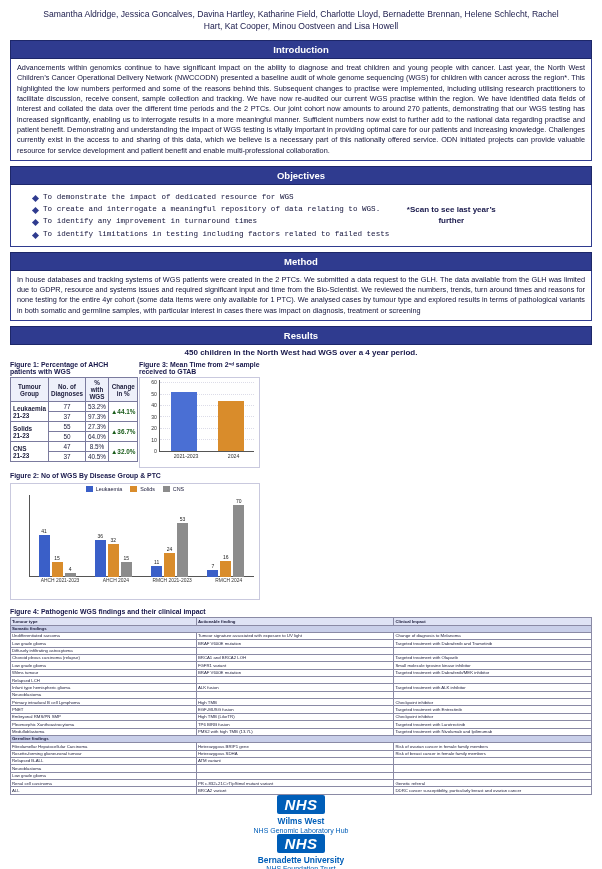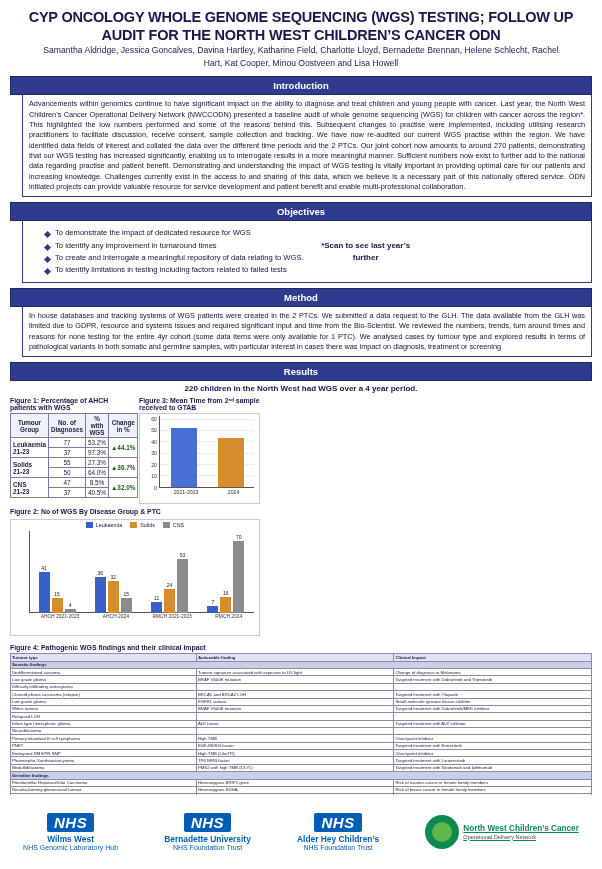--- a/index.html
+++ b/index.html
@@ -29,26 +29,26 @@
 
   
   .sec-head {
     background:#2f3b8f; color:#fff; text-align:center;
     font-weight:bold; font-size:9.5px; padding:3px 0; margin:0;
     border:1px solid #1d2769;
   }
   .sec-body {
     border:1px solid #2f3b8f; border-top:none;
     font-size:7.3px; line-height:1.42; text-align:justify;
-    padding:4px 6px; color:#12123a;margin-left:12px;
+    padding:4px 6px; color:#12123a;
   }
   .block { margin: 5px 10px 0 10px; }
 
   ul.obj { margin:2px 0 2px 0; padding-left:16px; }
-  ul.obj li { font-size:7.6px; line-height:1.6; list-style:none; position:relative; padding-left:10px;}
+  ul.obj li { font-size:7.6px; line-height:1.6; list-style:none; position:relative; padding-left:10px;font-family:Liberation Mono, monospace;}
   ul.obj li:before {
     content:""; position:absolute; left:0; top:5px;
     width:5px; height:5px; background:#2f3b8f; transform: rotate(45deg);
   }
   .obj-wrap { display:flex; align-items:center; }
   .obj-wrap .scan {
     width:120px; font-size:8px; font-weight:bold; color:#17174a; text-align:center; line-height:1.4;
     padding-left:4px;
   }
 
@@ -107,73 +107,72 @@
   table.t4 { border-collapse:collapse; width:100%; font-size:4.3px; line-height:1.25; table-layout:fixed;}
   table.t4 th, table.t4 td { border:1px solid #8a8aa5; padding:0.5px 1px; text-align:left; vertical-align:top;}
   table.t4 th { background:#dfe3f5; font-weight:bold; }
   table.t4 tr.band td { background:#c9cfe9; font-weight:bold; }
 
   
   .disc-body { font-size:7.1px; line-height:1.44; text-align:justify; }
 
   
   .footer { position:absolute; left:0; bottom:0; width:602px; height:74px; background:#fff;
-            display:flex; align-items:center; justify-content:space-around; padding:0 0;}
+            display:flex; align-items:center; justify-content:space-around; padding:0 0;flex-direction:column;}
   .nhs-logo { text-align:center; }
   .nhs-badge {
     background:#005EB8; color:#fff; font-weight:bold; font-style:italic;
     font-size:15px; letter-spacing:0.5px; padding:1px 7px; display:inline-block; border-radius:2px;
   }
   .nhs-name { font-size:8.4px; font-weight:bold; color:#005EB8; margin-top:2px; line-height:1.25;}
   .nhs-sub { font-size:7px; color:#005EB8; font-weight:normal;}
   .odn-logo { display:flex; align-items:center; gap:4px;}
   .odn-mark { width:34px; height:34px; border-radius:50%; background:#0d8a4f; position:relative;}
   .odn-mark:after{ content:""; position:absolute; left:7px; top:7px; width:20px; height:20px; border-radius:50%; background:#62b74b;}
   .odn-text { font-size:8.2px; font-weight:bold; color:#0d8a4f; line-height:1.2;text-decoration:underline;}
   .odn-text .s { display:block; font-size:5.6px; color:#444; font-weight:normal;}
 </style>
 </head>
 <body>
 
 <div class="poster">
 
   <div class="title-bar">
-    <div class="title">CYP ONCOLOGY WHOLE GENOME SEQUENCING (WGS) TESTING; FOLLOW UP AUDIT FOR THE NORTH WEST CHILDREN’S CANCER ODN</div>
     <div class="authors">Samantha Aldridge, Jessica Goncalves, Davina Hartley, Katharine Field, Charlotte Lloyd, Bernadette Brennan, Helene Schlecht, Rachel Hart, Kat Cooper, Minou Oostveen and Lisa Howell</div>
   </div>
 
   <div class="block">
     <div class="sec-head">Introduction</div>
     <div class="sec-body">Advancements within genomics continue to have significant impact on the ability to diagnose and treat children and young people with cancer. Last year, the North West Children’s Cancer Operational Delivery Network (NWCCODN) presented a baseline audit of whole genome sequencing (WGS) for children with cancer across the region*. This highlighted the low numbers performed and some of the reasons behind this. Subsequent changes to practise were implemented, including utilising research practitioners to facilitate discussion, receive consent, sample collection and tracking. We have now re-audited our current WGS practise within the region. We have identified data fields of interest and collated the data over the different time periods and the 2 PTCs. Our joint cohort now amounts to around 270 patients, demonstrating that our WGS testing has increased significantly, enabling us to interrogate results in a more meaningful manner. Sufficient numbers now exist to further add to the national data regarding practise and patient benefit. Demonstrating and understanding the impact of WGS testing is vitally important in providing optimal care for our patients and increasing knowledge. Challenges currently exist in the access to and sharing of this data, which we believe is a necessary part of this nationally offered service. ODN initiated projects can provide valuable resource for service development and patient benefit and enable multi-professional collaboration.</div>
   </div>
 
   <div class="block">
     <div class="sec-head">Objectives</div>
     <div class="sec-body">
       <div class="obj-wrap">
         <ul class="obj">
           <li>To demonstrate the impact of dedicated resource for WGS</li>
+          <li>To create and interrogate a meaningful repository of data relating to WGS.</li>
           <li>To identify any improvement in turnaround times</li>
-          <li>To create and interrogate a meaningful repository of data relating to WGS.</li>
           <li>To identify limitations in testing including factors related to failed tests</li>
         </ul>
         <div class="scan">*Scan to see last year’s further</div>
       </div>
     </div>
   </div>
 
   <div class="block">
     <div class="sec-head">Method</div>
     <div class="sec-body">In house databases and tracking systems of WGS patients were created in the 2 PTCs. We submitted a data request to the GLH. The data available from the GLH was limited due to GDPR, resource and systems issues and required significant input and time from the Bio-Scientist. We reviewed the numbers, trends, turn around times and reasons for none testing for the entire 4yr cohort (some data items were only available for 1 PTC). We analysed cases by tumour type and explored results in terms of pathological variants in both somatic and germline samples, with particular interest in cases there was impact on diagnosis, treatment or screening</div>
   </div>
 
   <div class="results-head">
     <div class="sec-head">Results</div>
   </div>
-  <div class="results-sub">220 children in the North West had WGS over a 4 year period.</div>
+  <div class="results-sub">450 children in the North West had WGS over a 4 year period.</div>
 
   <div class="res-cols">
 
     <div class="col-left">
 
       <div style="display:flex; gap:5px;">
         <div style="width:124px;">
           <div class="fig-cap">Figure 1: Percentage of AHCH patients with WGS</div>
           <table class="t1">
             <tbody>

